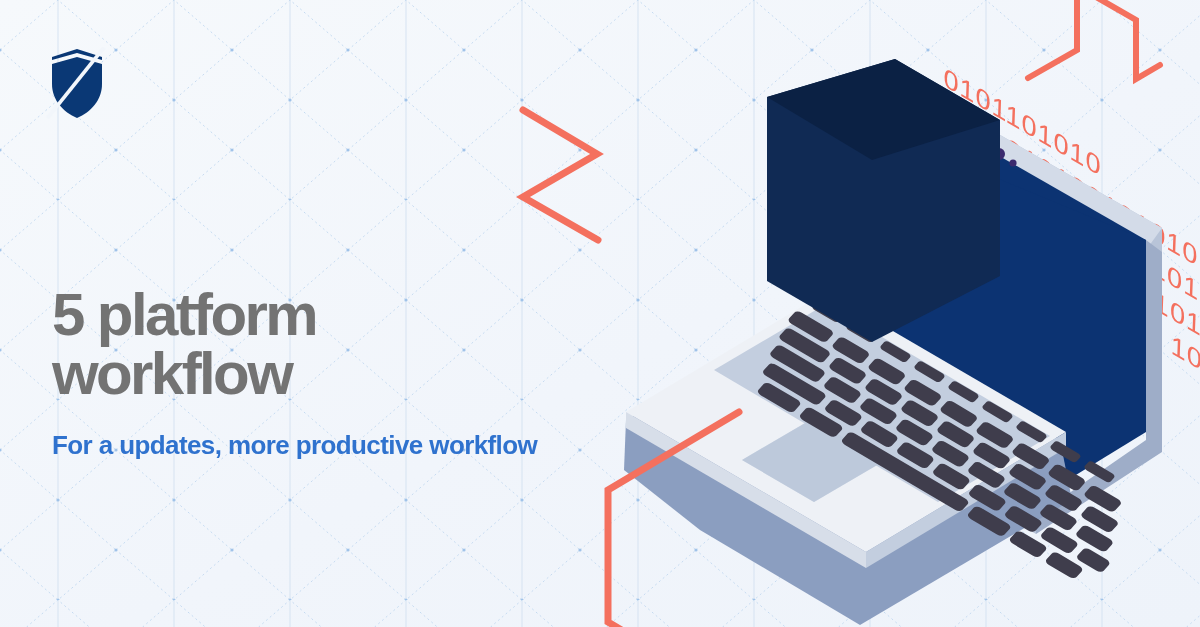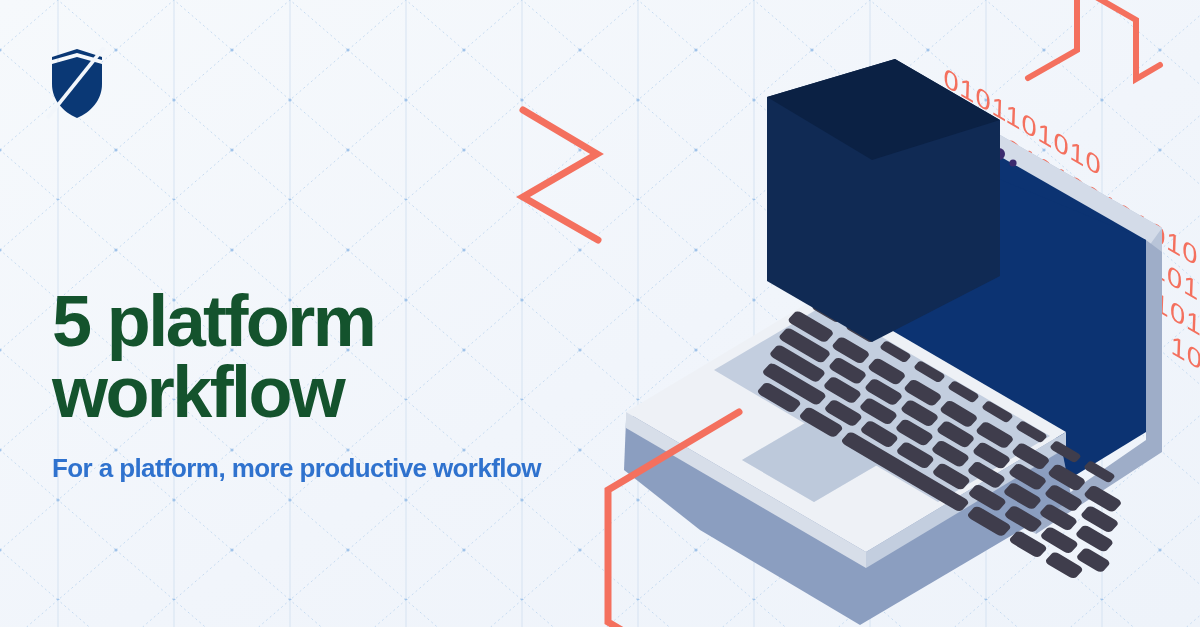--- a/index.html
+++ b/index.html
@@ -36,25 +36,25 @@
   
   .text-block {
     position: absolute;
     left: 52px;
     top: 286px;
     z-index: 6;
     width: 620px;
   }
   .headline {
     margin: 0;
-    font-size: 72px;
+    font-size: 60px;
     line-height: 0.98;
     font-weight: bold;
     letter-spacing: -2.6px;
-    color: #14532d;
+    color: #737373;
     font-family: "Liberation Sans", sans-serif;
   }
   .headline .line2 {
     display: block;
   }
   .subhead {
     margin: 26px 0 0 0;
     font-size: 26px;
     font-weight: bold;
     letter-spacing: -0.6px;
@@ -351,16 +351,16 @@
 
   <svg class="art-front" width="1200" height="627" viewBox="0 0 1200 627">
     <path d="M739 412 L608 490 L608 622 L672 660" stroke="#f4705e" stroke-width="7" fill="none" stroke-linecap="round" stroke-linejoin="miter"></path>
   </svg>
 
   <div class="text-block">
     <h1 class="headline">
       <span>5 platform</span>
       <span class="line2">workflow</span>
     </h1>
-    <p class="subhead">For a platform, more productive workflow</p>
+    <p class="subhead">For a updates, more productive workflow</p>
   </div>
 
 </div>
 
 </body></html>

